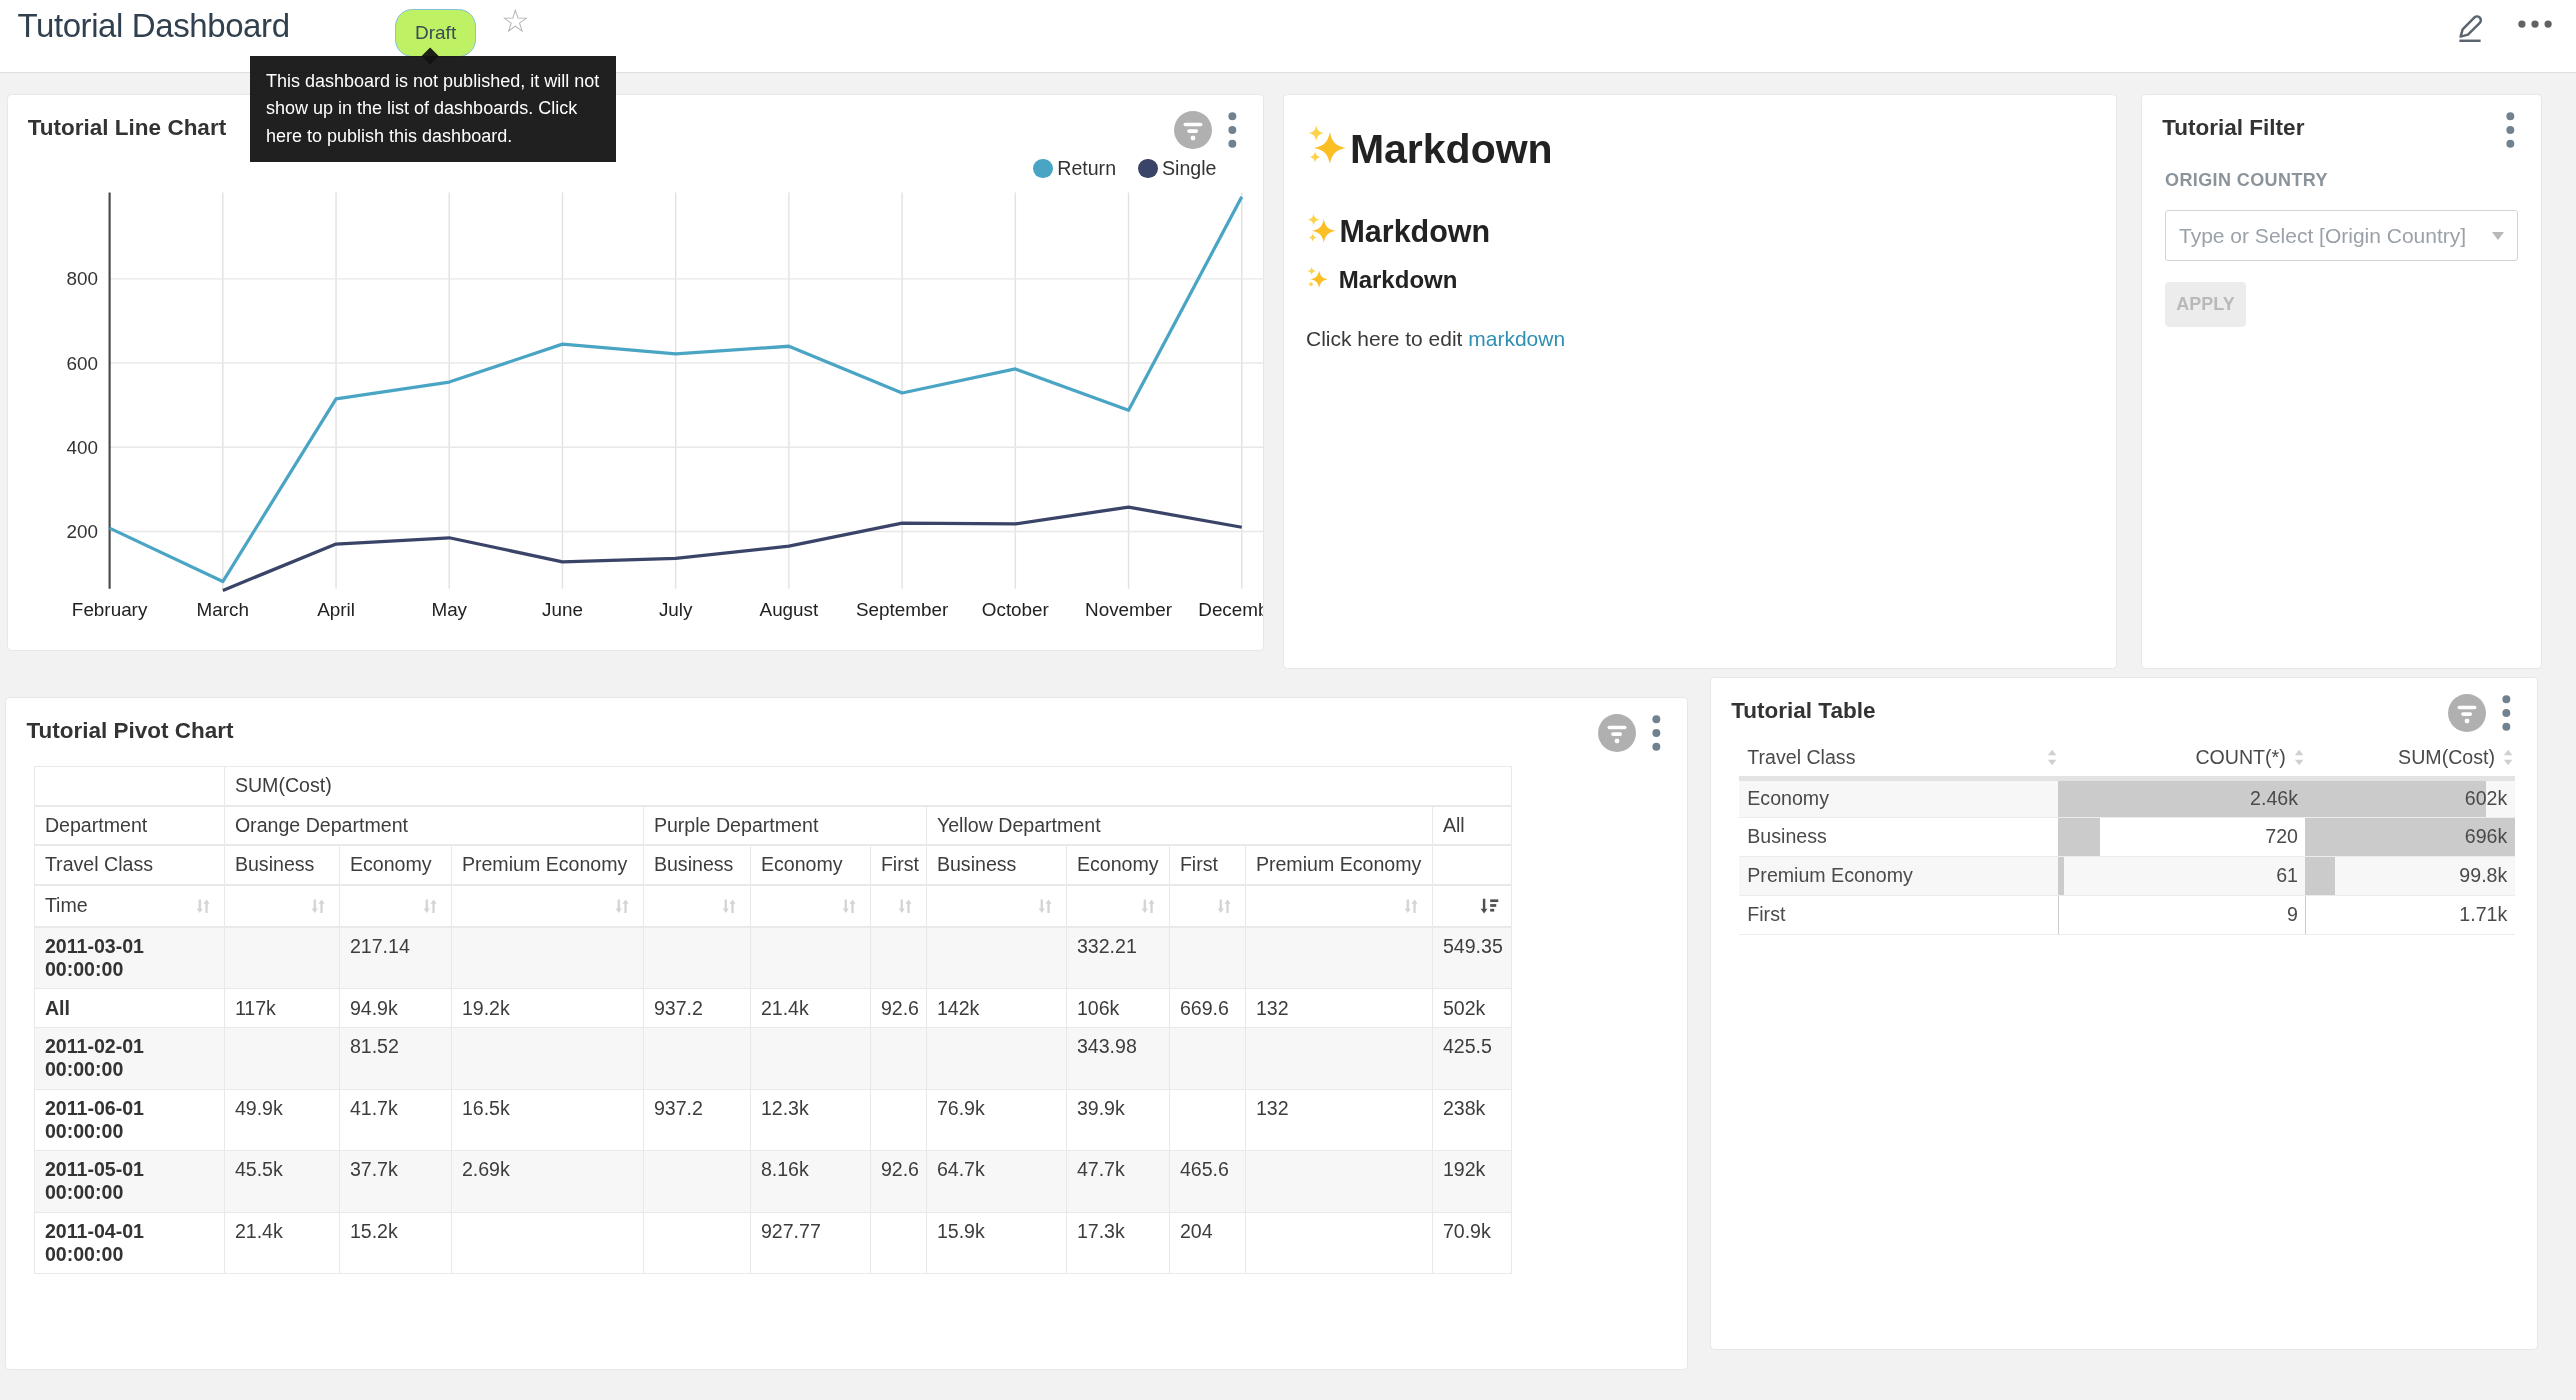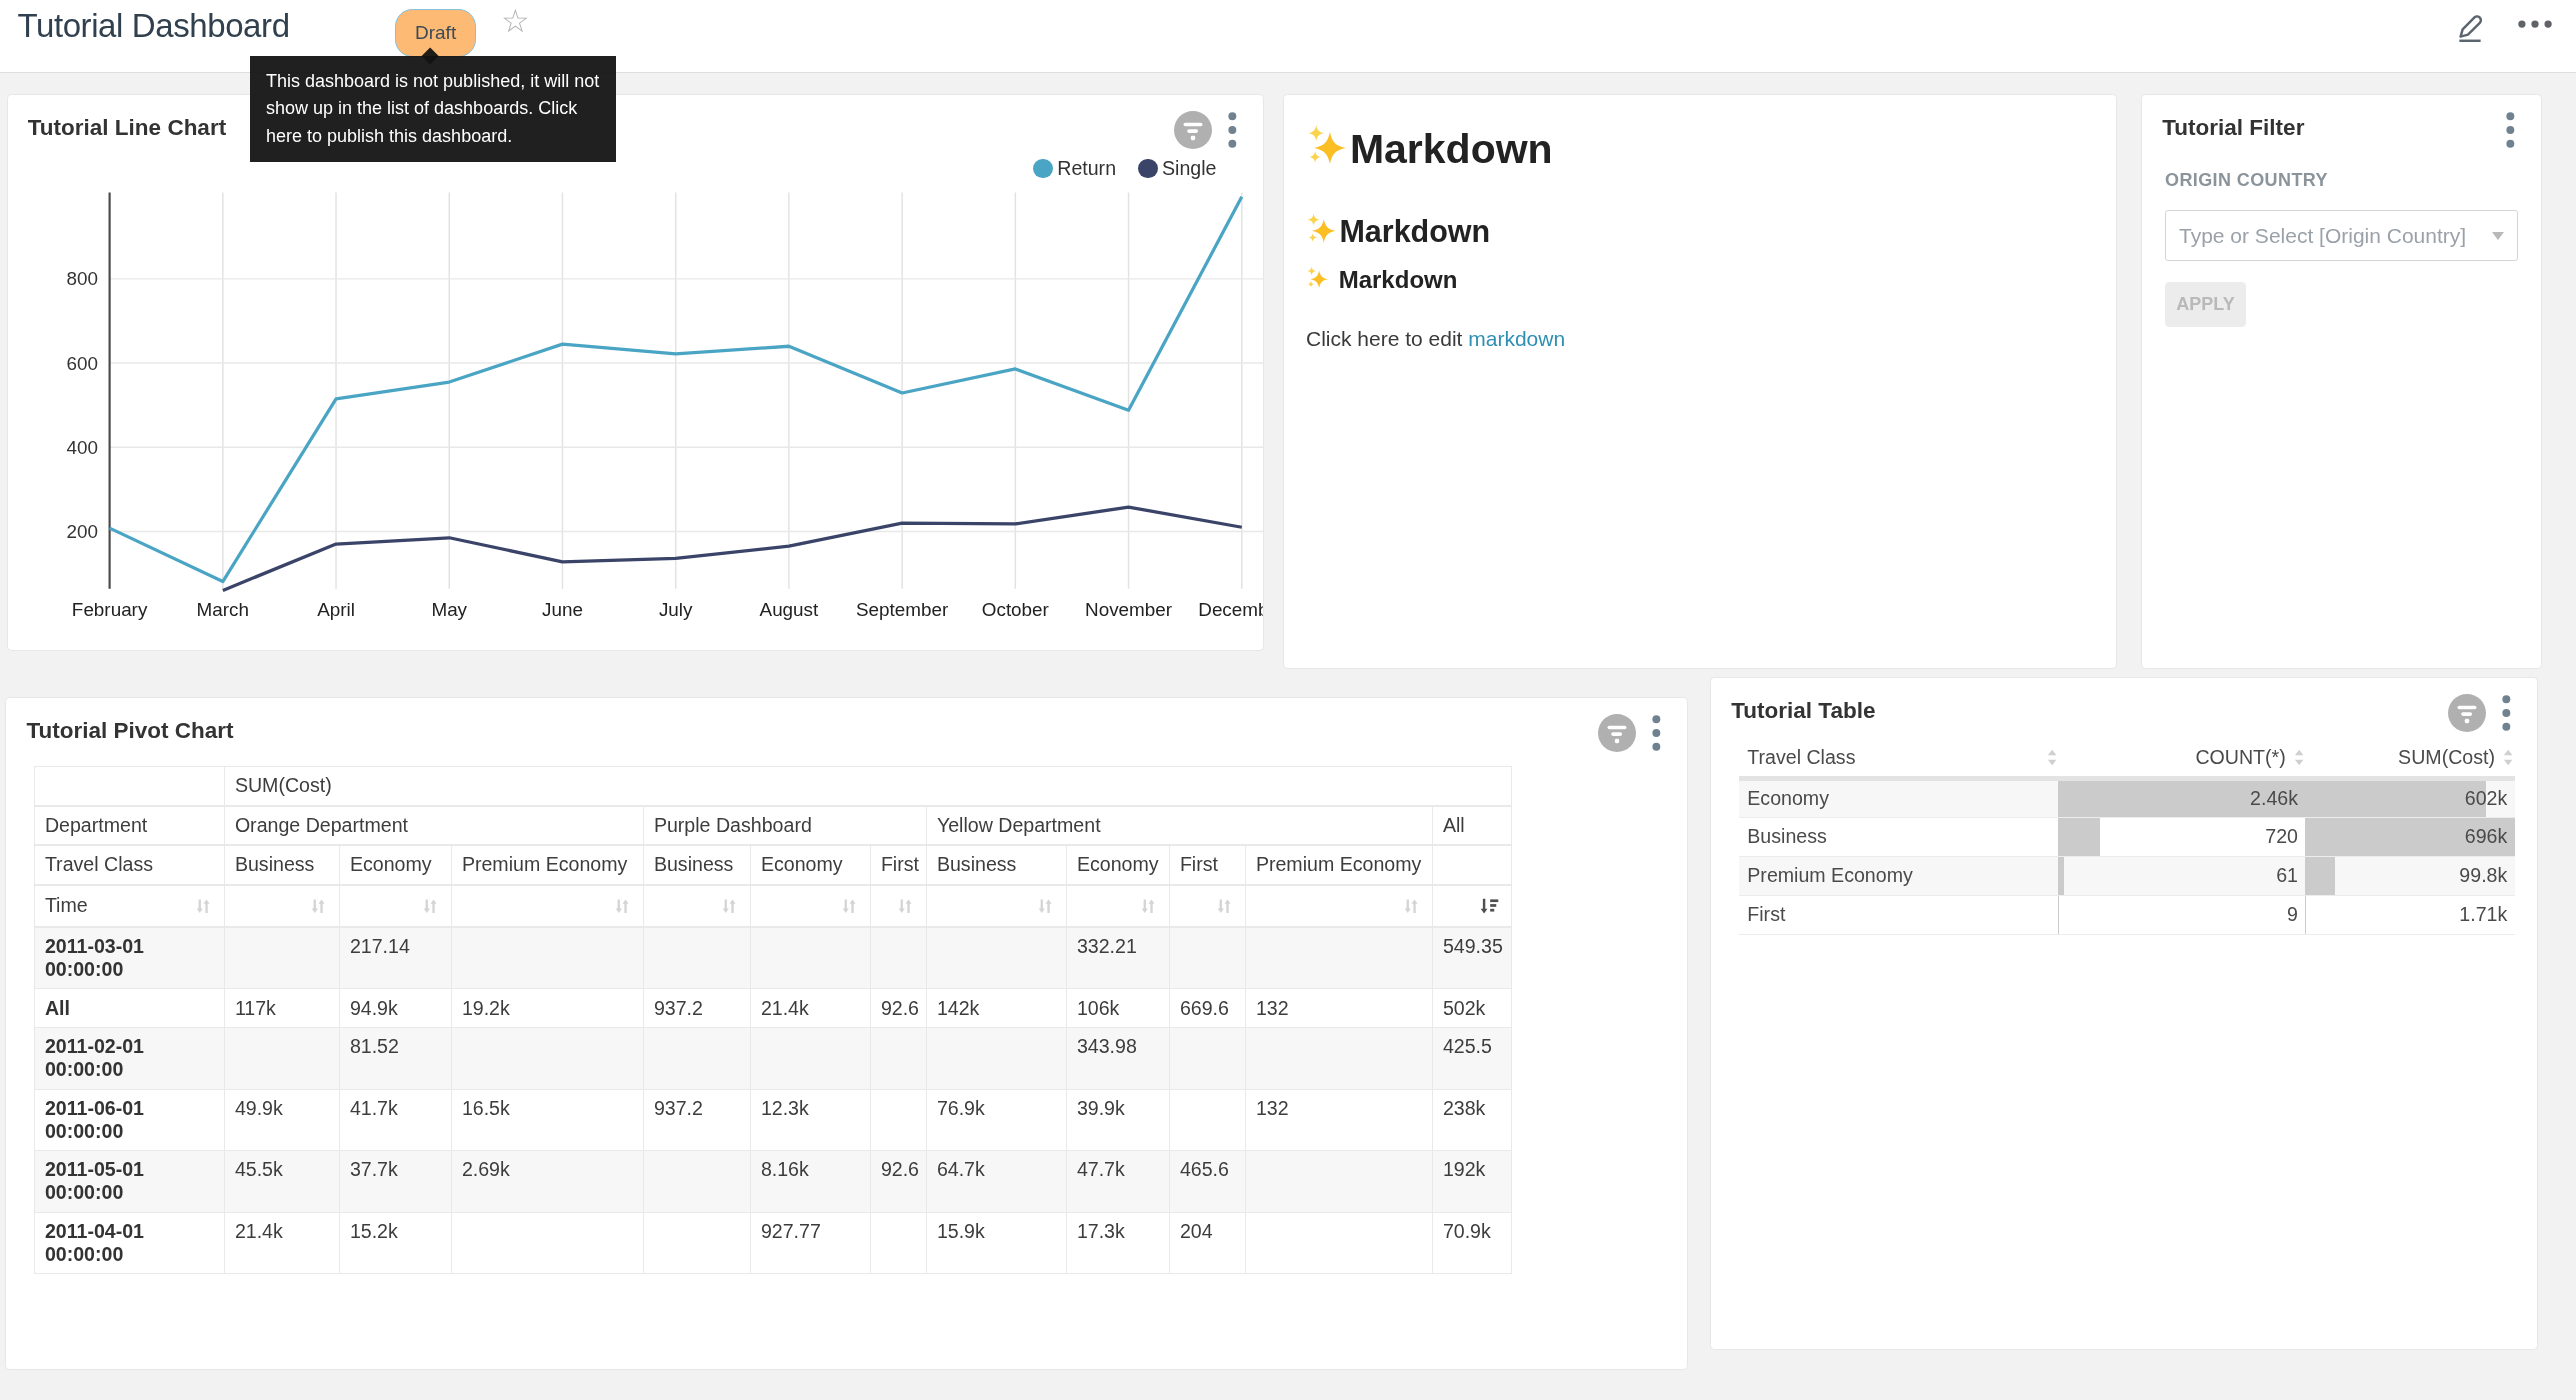--- a/index.html
+++ b/index.html
@@ -2,21 +2,21 @@
 <html style="font-size:11.6px"><head>
 <meta charset="utf-8">
 <style>
   * { margin:0; padding:0; box-sizing:border-box; }
   body { font-family:"Liberation Sans", sans-serif; }
   .page { position:relative; width:2576px; height:1400px; background:#f2f2f2; overflow:hidden; }
 
   
   .app-header { position:absolute; left:0; top:0; width:2576px; height:73px; background:#fff; border-bottom:1.5px solid #dedede; }
   .dash-title { position:absolute; left:17.4px; top:7.3px; font-size:33px; font-weight:500; color:#31404e; letter-spacing:-0.4px; }
-  .draft-badge { position:absolute; left:395px; top:8.7px; height:48px; padding:0 19px; background:#fdba74; border:1.5px solid #85c1dd; border-radius:17.4px; display:flex; align-items:center; font-size:19px; color:#3b4a54; }
+  .draft-badge { position:absolute; left:395px; top:8.7px; height:48px; padding:0 19px; background:#bef264; border:1.5px solid #85c1dd; border-radius:17.4px; display:flex; align-items:center; font-size:19px; color:#3b4a54; }
   .star { position:absolute; left:501px; top:1.5px; font-size:32px; color:#b0b0b0; cursor:pointer; }
   .hdr-icons { position:absolute; right:22px; top:5.8px; display:flex; align-items:center; gap:27.6px; }
 
   
   .tooltip { position:absolute; left:250px; top:56px; width:366px; background:rgba(18,18,18,0.94); color:#fff; border-radius:0; padding:11.6px 16px; font-size:18px; line-height:27.6px; z-index:50; }
   .tooltip:before { content:""; position:absolute; left:174px; top:-5.8px; width:12.3px; height:12.3px; background:rgba(18,18,18,0.94); transform:rotate(45deg); }
 
   
   .panel { position:absolute; background:#fff; border:0.7px solid #e7e7e7; border-radius:4.4px; overflow:hidden; }
   .panel-title { position:absolute; left:20.3px; top:20.3px; font-size:22.5px; font-weight:600; color:#333; }
@@ -258,21 +258,21 @@
             <col style="width:79px">
           </colgroup>
           <tbody>
             <tr class="hdr">
               <td></td>
               <td colspan="11">SUM(Cost)</td>
             </tr>
             <tr class="hdr">
               <td>Department</td>
               <td colspan="3">Orange Department</td>
-              <td colspan="3">Purple Dashboard</td>
+              <td colspan="3">Purple Department</td>
               <td colspan="4">Yellow Department</td>
               <td colspan="1">All</td>
             </tr>
             <tr class="hdr">
               <td>Travel Class</td>
               <td>Business</td>
               <td>Economy</td>
               <td>Premium Economy</td>
               <td>Business</td>
               <td>Economy</td>

